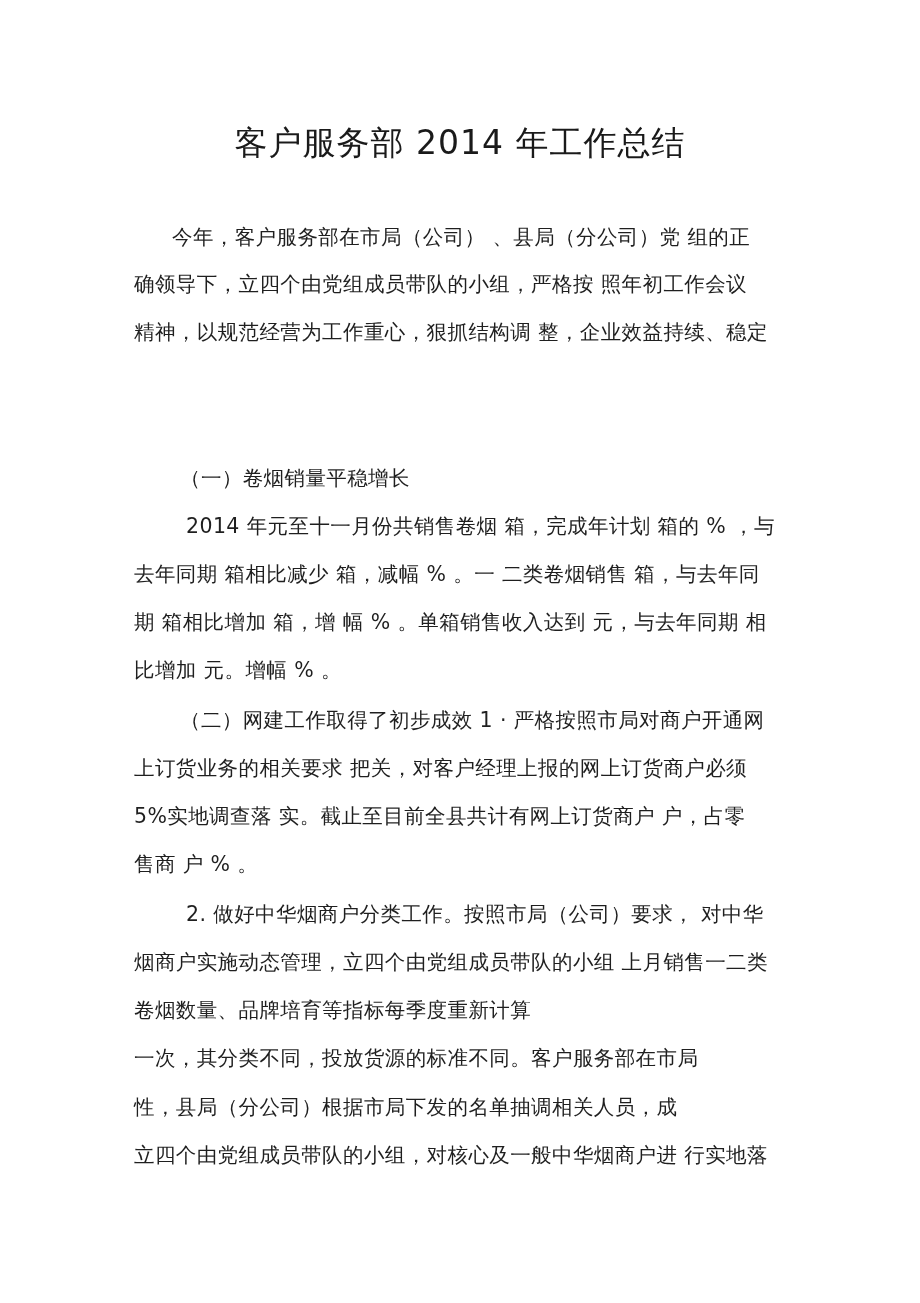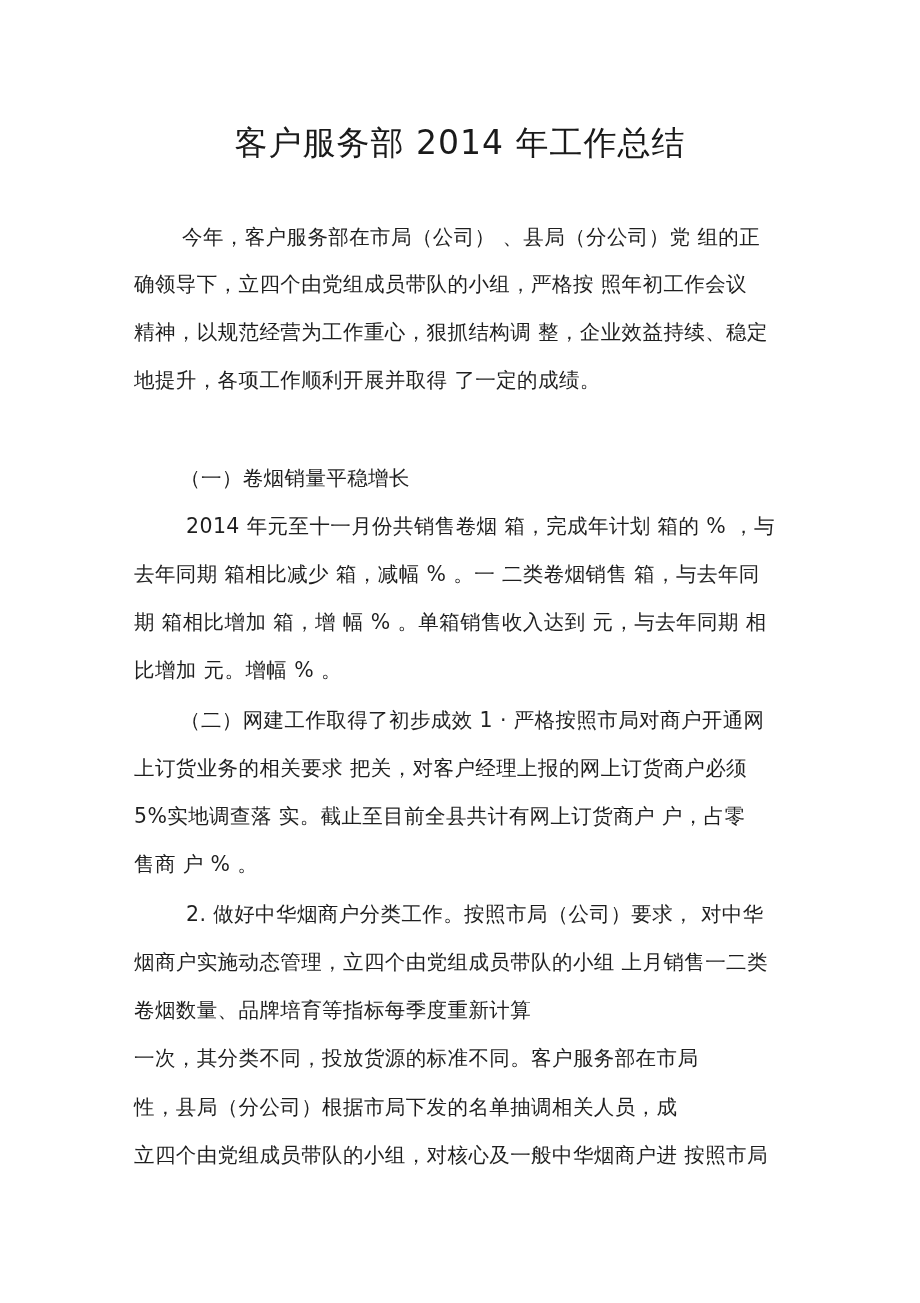--- a/index.html
+++ b/index.html
@@ -39,43 +39,42 @@
     .line {
       position: absolute;
       left: 134px;
       width: 660px;
       font-size: 20.5px;
       line-height: 28px;
       white-space: nowrap;
       color: #1f1f1f;
       letter-spacing: 0.4px;
     }
-    .indent { left: 182px; }
+    .indent { left: 172px; }
     .indent-h1 { left: 180px; }
     .indent-h2 { left: 180px; }
     .indent-p3 { left: 186px; }
   </style>
 </head>
 <body>
 
 <div class="page">
   <h1 class="title">客户服务部 2014 年工作总结</h1>
 
   <div class="line indent" style="top: 223px;">今年，客户服务部在市局（公司） 、县局（分公司）党 组的正</div>
   <div class="line" style="top: 270px;">确领导下，立四个由党组成员带队的小组，严格按 照年初工作会议</div>
   <div class="line" style="top: 318px;">精神，以规范经营为工作重心，狠抓结构调 整，企业效益持续、稳定</div>
-  <div class="line" style="top: 366px;">地提升，各项工作顺利开展并取得 了一定的成绩。</div>
   <div class="line indent-h2" style="top: 464px;">（一）卷烟销量平稳增长</div>
   <div class="line indent-p3" style="top: 512px;">2014 年元至十一月份共销售卷烟 箱，完成年计划 箱的 % ，与</div>
   <div class="line" style="top: 560px;">去年同期 箱相比减少 箱，减幅 % 。一 二类卷烟销售 箱，与去年同</div>
   <div class="line" style="top: 656px;">比增加 元。增幅 % 。</div>
   <div class="line" style="top: 608px;">期 箱相比增加 箱，增 幅 % 。单箱销售收入达到 元，与去年同期 相</div>
   <div class="line indent-h2" style="top: 706px;">（二）网建工作取得了初步成效 1 · 严格按照市局对商户开通网</div>
   <div class="line" style="top: 754px;">上订货业务的相关要求 把关，对客户经理上报的网上订货商户必须</div>
   <div class="line" style="top: 802px;">5%实地调查落 实。截止至目前全县共计有网上订货商户 户，占零</div>
   <div class="line" style="top: 850px;">售商 户 % 。</div>
   <div class="line indent-p3" style="top: 900px;">2. 做好中华烟商户分类工作。按照市局（公司）要求， 对中华</div>
   <div class="line" style="top: 948px;">烟商户实施动态管理，立四个由党组成员带队的小组 上月销售一二类</div>
   <div class="line" style="top: 996px;">卷烟数量、品牌培育等指标每季度重新计算</div>
   <div class="line" style="top: 1044px;">一次，其分类不同，投放货源的标准不同。客户服务部在市局</div>
   <div class="line" style="top: 1093px;">性，县局（分公司）根据市局下发的名单抽调相关人员，成</div>
-  <div class="line" style="top: 1141px;">立四个由党组成员带队的小组，对核心及一般中华烟商户进 按照市局</div>
+  <div class="line" style="top: 1141px;">立四个由党组成员带队的小组，对核心及一般中华烟商户进 行实地落</div>
 </div>
 
 </body></html>

